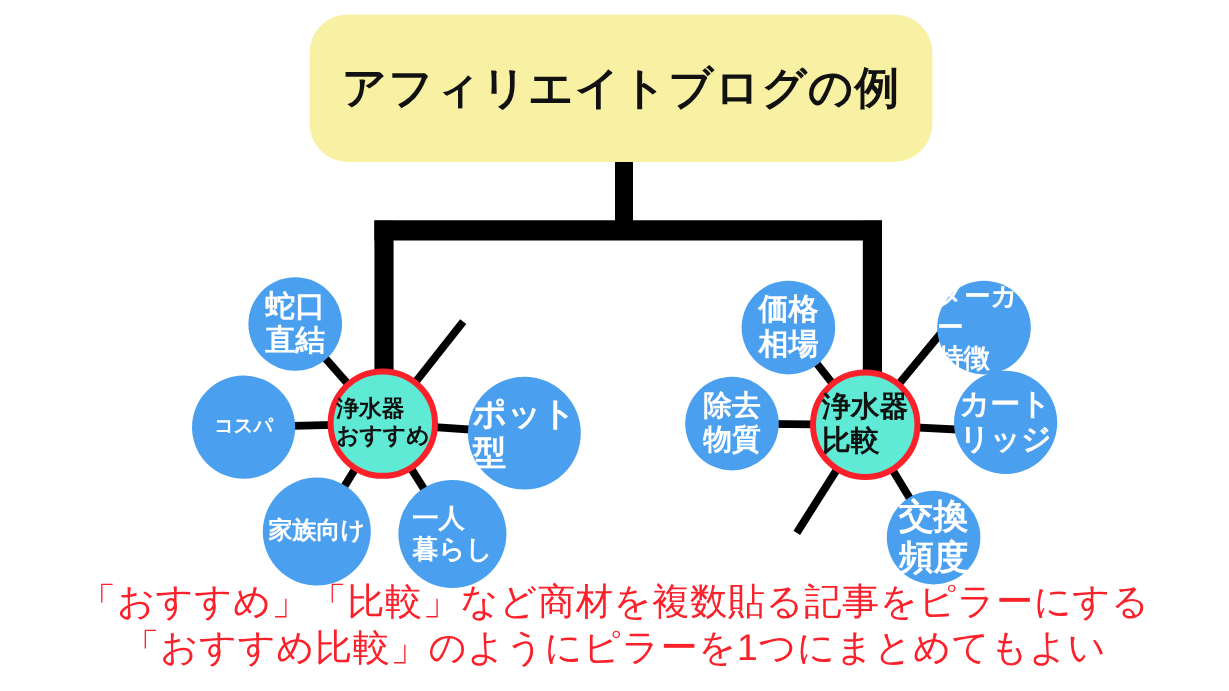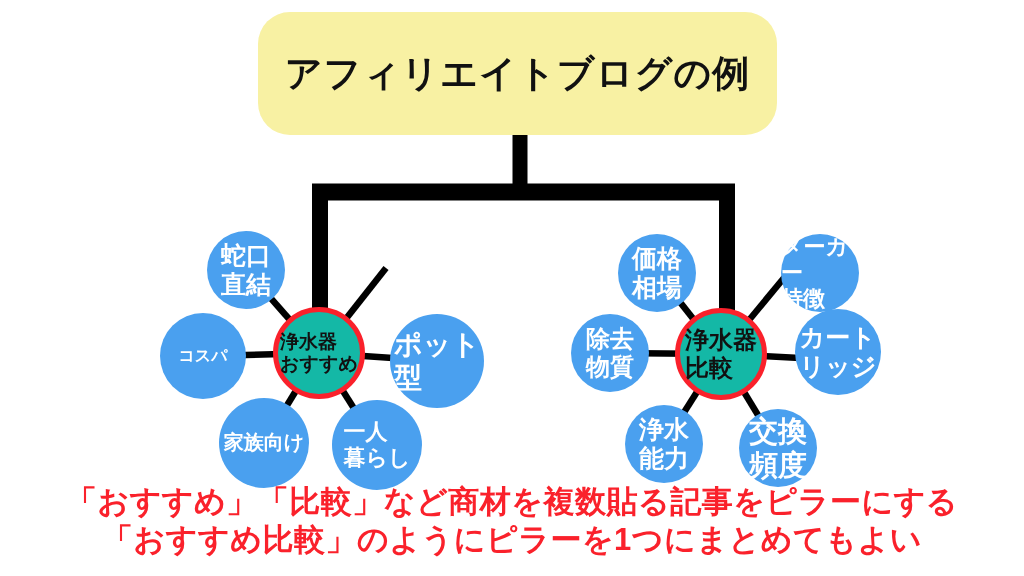--- a/index.html
+++ b/index.html
@@ -23,25 +23,25 @@
     text-align:center;letter-spacing:1px;
   }
 
   .node{
     position:absolute;border-radius:50%;
     display:flex;align-items:center;justify-content:center;
     font-weight:bold;white-space:pre-line;line-height:1.18;
     box-sizing:border-box;
   }
   .sat{background:var(--blue);color:#ffffff;}
-  .hub{background:#14b8a6;border:5px solid var(--red);color:var(--ink);}
+  .hub{background:#5eead4;border:5px solid var(--red);color:var(--ink);}
 
   .footnote{
     position:absolute;left:0;top:483px;width:1024px;
-    color:var(--red);font-weight:bold;font-size:31px;line-height:1.24;
+    color:var(--red);font-weight:normal;font-size:31px;line-height:1.24;
     text-align:center;letter-spacing:0.5px;
   }
 </style>
 </head>
 <body>
 
 <div class="canvas">
 
   <svg class="connector-svg" viewBox="0 0 1024 576" xmlns="http://www.w3.org/2000/svg">
 
@@ -88,22 +88,20 @@
 おすすめ</div>
 
   <div class="node sat" style="left:618px;top:234px;width:78px;height:78px;font-size:25px;">価格
 相場</div>
   <div class="node sat" style="left:749px;top:234px;width:78px;height:78px;font-size:22px;margin-left:32px;">メーカー
 特徴</div>
   <div class="node sat" style="left:571px;top:314px;width:78px;height:78px;font-size:24px;">除去
 物質</div>
   <div class="node sat" style="left:795px;top:309px;width:86px;height:86px;font-size:25px;">カート
 リッジ</div>
-  <div class="node sat" style="left:625px;top:405px;width:78px;height:78px;font-size:25px;">浄水
-能力</div>
   <div class="node sat" style="left:739px;top:409px;width:78px;height:78px;font-size:29px;">交換
 頻度</div>
 
   <div class="node hub" style="left:675px;top:308px;width:92px;height:92px;font-size:24px;">浄水器
 比較</div>
 
   <div class="footnote">
     <div>「おすすめ」「比較」など商材を複数貼る記事をピラーにする</div>
     <div>「おすすめ比較」のようにピラーを1つにまとめてもよい</div>
   </div>

